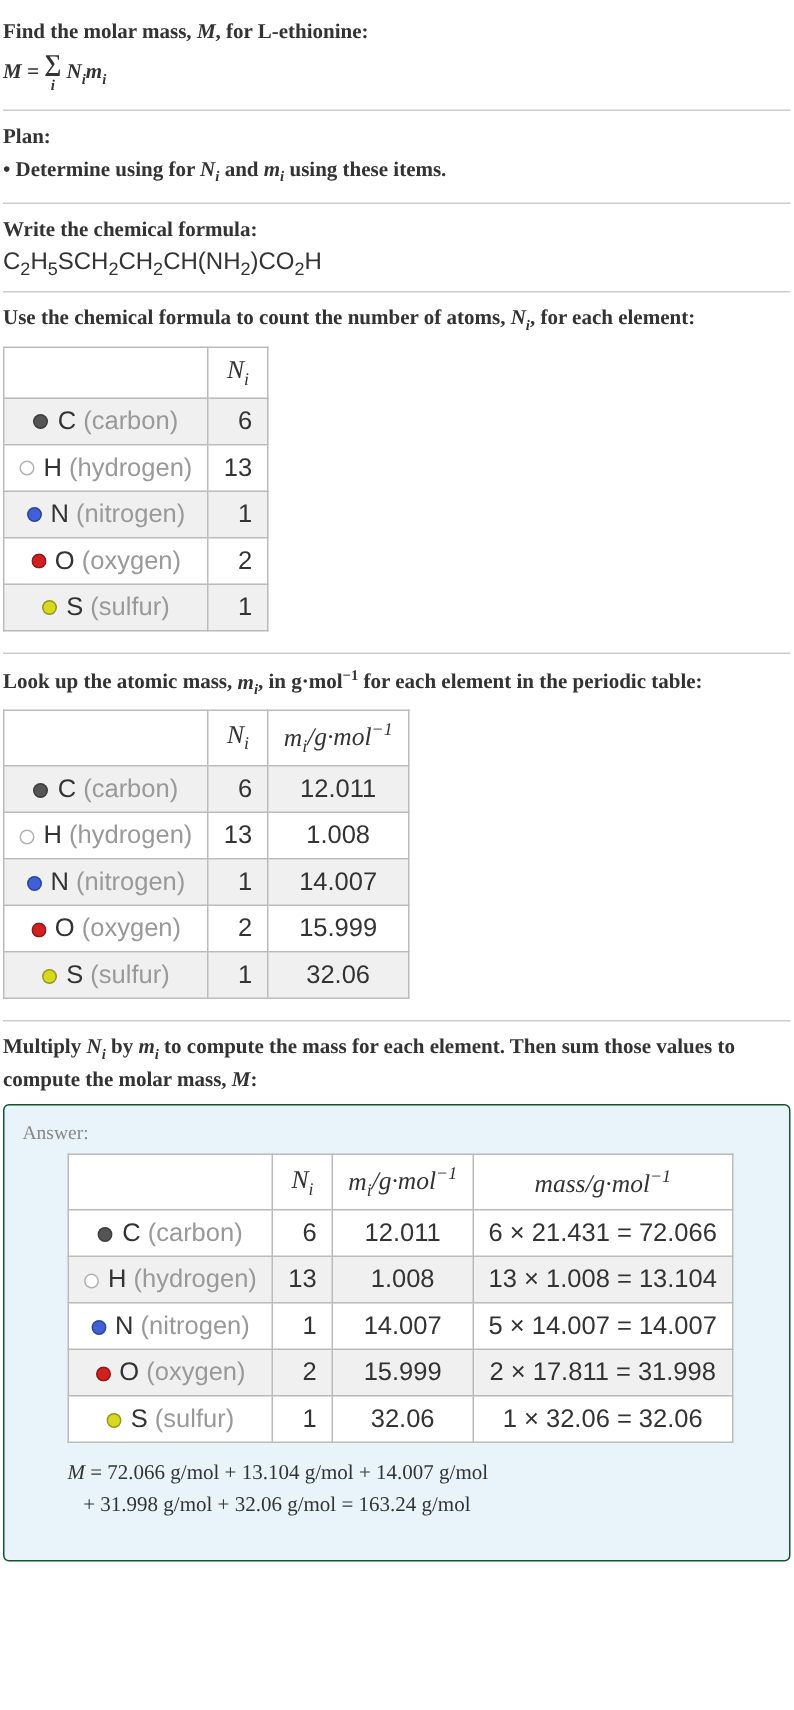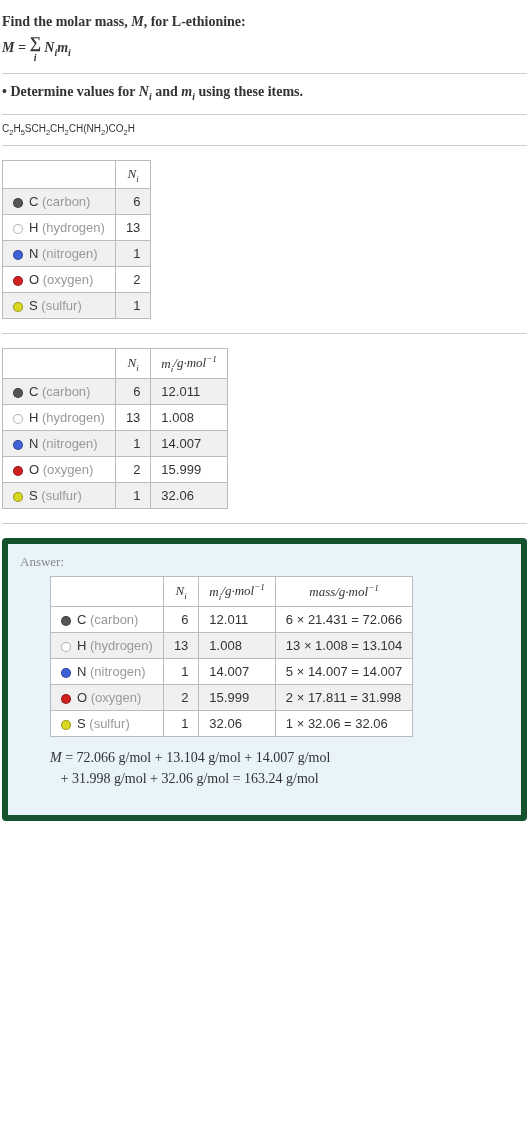--- a/index.html
+++ b/index.html
@@ -52,36 +52,36 @@
       font-size: 0.7em;
       vertical-align: sub;
       font-style: italic;
     }
     sup {
       font-size: 0.7em;
       vertical-align: super;
     }
     .chem {
       font-family: Arial, sans-serif;
-      font-size: 10px;
+      font-size: 16px;
     }
     .chem sub {
       font-style: normal;
       font-size: 0.75em;
     }
     table {
       border-collapse: collapse;
       margin: 6px 0;
       font-family: Arial, sans-serif;
-      font-size: 13px;
+      font-size: 17px;
     }
     th, td {
       border: 1px solid #bbb;
       padding: 5px 10px;
-      text-align: left;
+      text-align: center;
     }
     th {
       background: #fff;
       font-weight: normal;
       text-align: center;
       font-style: italic;
       font-family: Georgia, serif;
     }
     tbody tr:nth-child(odd) {
       background: #f0f0f0;
@@ -105,21 +105,21 @@
       color: #333;
     }
     .elem-name {
       color: #999;
     }
     .num-col {
       text-align: right;
     }
     .answer-box {
       background: #e8f4f9;
-      border: 6px solid #14532d;
+      border: 1px solid #14532d;
       border-radius: 4px;
       padding: 10px 12px;
       margin-top: 6px;
     }
     .answer-label {
       color: #888;
       font-size: 13px;
       margin-bottom: 6px;
     }
     .answer-box table {
@@ -148,32 +148,37 @@
     Find the molar mass, <span class="italic-var">M</span>, for L-ethionine:
   </div>
   <div class="line formula-line">
     <span class="italic-var">M</span> = 
     <span class="sum"><span class="sum-sym">∑</span><span class="sum-sub">i</span></span>
     <span class="italic-var">N<sub>i</sub>m<sub>i</sub></span>
   </div>
 </div>
 
 <div class="section">
-  <div class="line">
-    <span>• Determine values for </span><span class="italic-var">N<sub>i</sub></span><span> and </span><span class="italic-var">m<sub>i</sub></span><span> using these items.</span>
-  </div>
-</div>
-
-<div class="section">
+  <div class="line">Plan:</div>
+  <div class="line">
+    <span>• Determine using for </span><span class="italic-var">N<sub>i</sub></span><span> and </span><span class="italic-var">m<sub>i</sub></span><span> using these items.</span>
+  </div>
+</div>
+
+<div class="section">
+  <div class="line">Write the chemical formula:</div>
   <div class="chem">
     C<sub>2</sub>H<sub>5</sub>SCH<sub>2</sub>CH<sub>2</sub>CH(NH<sub>2</sub>)CO<sub>2</sub>H
   </div>
 </div>
 
 <div class="section">
+  <div class="line">
+    <span>Use the chemical formula to count the number of atoms, </span><span class="italic-var">N<sub>i</sub></span><span>, for each element:</span>
+  </div>
   <table>
     <thead>
       <tr>
         <th></th>
         <th><span class="italic-var">N<sub>i</sub></span></th>
       </tr>
     </thead>
     <tbody id="count-tbody">
         <tr>
           <td class="elem-cell"><span class="dot" style="background:#555555"></span><span class="elem-sym">C</span> <span class="elem-name">(carbon)</span></td>
@@ -193,20 +198,23 @@
         </tr>
         <tr>
           <td class="elem-cell"><span class="dot" style="background:#d8d820"></span><span class="elem-sym">S</span> <span class="elem-name">(sulfur)</span></td>
           <td class="num-col">1</td>
         </tr>
       </tbody>
   </table>
 </div>
 
 <div class="section">
+  <div class="line">
+    <span>Look up the atomic mass, </span><span class="italic-var">m<sub>i</sub></span><span>, in g·mol</span><sup>−1</sup><span> for each element in the periodic table:</span>
+  </div>
   <table>
     <thead>
       <tr>
         <th></th>
         <th><span class="italic-var">N<sub>i</sub></span></th>
         <th><span class="italic-var">m<sub>i</sub></span>/g·mol<sup>−1</sup></th>
       </tr>
     </thead>
     <tbody id="lookup-tbody">
         <tr>
@@ -232,20 +240,23 @@
         <tr>
           <td class="elem-cell"><span class="dot" style="background:#d8d820"></span><span class="elem-sym">S</span> <span class="elem-name">(sulfur)</span></td>
           <td class="num-col">1</td>
           <td>32.06</td>
         </tr>
       </tbody>
   </table>
 </div>
 
 <div class="section" style="border-bottom:none;">
+  <div class="line">
+    <span>Multiply </span><span class="italic-var">N<sub>i</sub></span><span> by </span><span class="italic-var">m<sub>i</sub></span><span> to compute the mass for each element. Then sum those values to compute the molar mass, </span><span class="italic-var">M</span><span>:</span>
+  </div>
   <div class="answer-box">
     <div class="answer-label">Answer:</div>
     <table>
       <thead>
         <tr>
           <th></th>
           <th><span class="italic-var">N<sub>i</sub></span></th>
           <th><span class="italic-var">m<sub>i</sub></span>/g·mol<sup>−1</sup></th>
           <th>mass/g·mol<sup>−1</sup></th>
         </tr>

